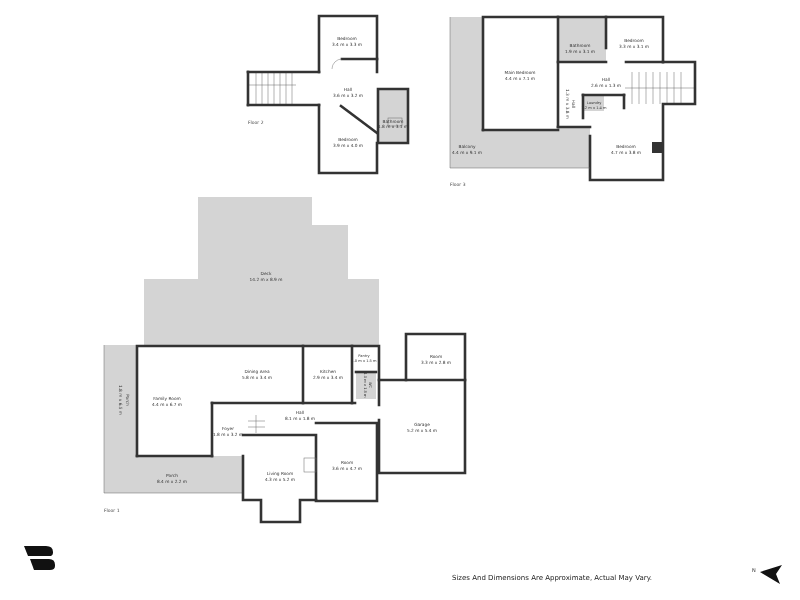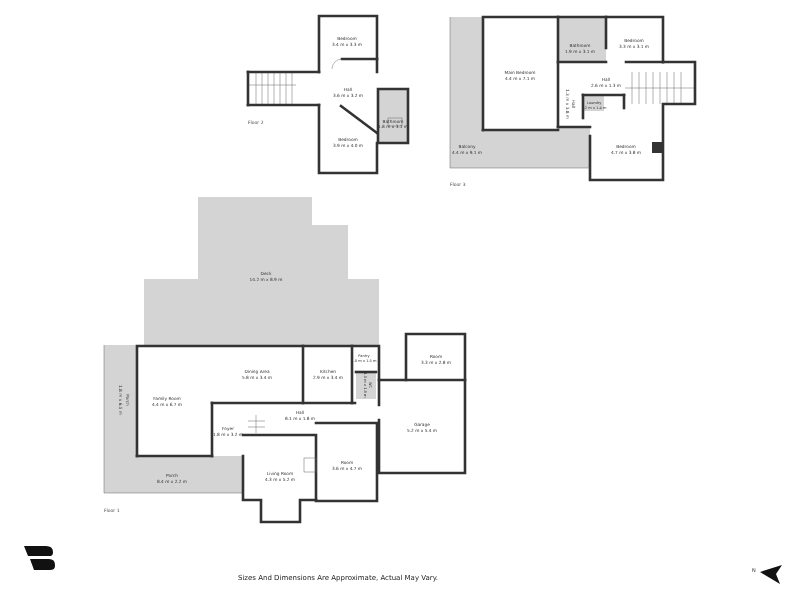--- a/index.html
+++ b/index.html
@@ -5,21 +5,21 @@
     html, body { margin: 0; padding: 0; background: #ffffff; }
     body { width: 800px; height: 600px; position: relative; overflow: hidden; font-family: "DejaVu Sans", sans-serif; }
     #plan { position: absolute; left: 0; top: 0; }
     .lbl { font-family: "DejaVu Sans", sans-serif; font-size: 4.3px; fill: #333; text-anchor: middle; }
     .flbl { font-family: "DejaVu Sans", sans-serif; font-size: 4.5px; fill: #444; }
     .wall { stroke: #333; stroke-width: 2.6; fill: none; stroke-linecap: square; }
     .thin { stroke: #666; stroke-width: 0.5; fill: none; }
     .door { stroke: #666; stroke-width: 0.45; fill: none; }
     .grey { fill: #d4d4d4; }
     .room { fill: #ffffff; }
-    .footer { position: absolute; left: 12px; width: 652px; top: 574px; text-align: center; font-family: "DejaVu Sans", sans-serif; font-size: 7px; color: #222; }
+    .footer { position: absolute; left: 0; width: 652px; top: 574px; text-align: right; font-family: "DejaVu Sans", sans-serif; font-size: 7px; color: #222; }
   </style>
 </head>
 <body>
 
 <svg id="plan" width="800" height="600" viewBox="0 0 800 600" xmlns="http://www.w3.org/2000/svg">
 
   <g>
     <rect class="room" x="318" y="16" width="59" height="56"></rect>
     <rect class="room" x="318" y="72" width="59" height="34"></rect>
     <rect class="room" x="318" y="104" width="60" height="70"></rect>

